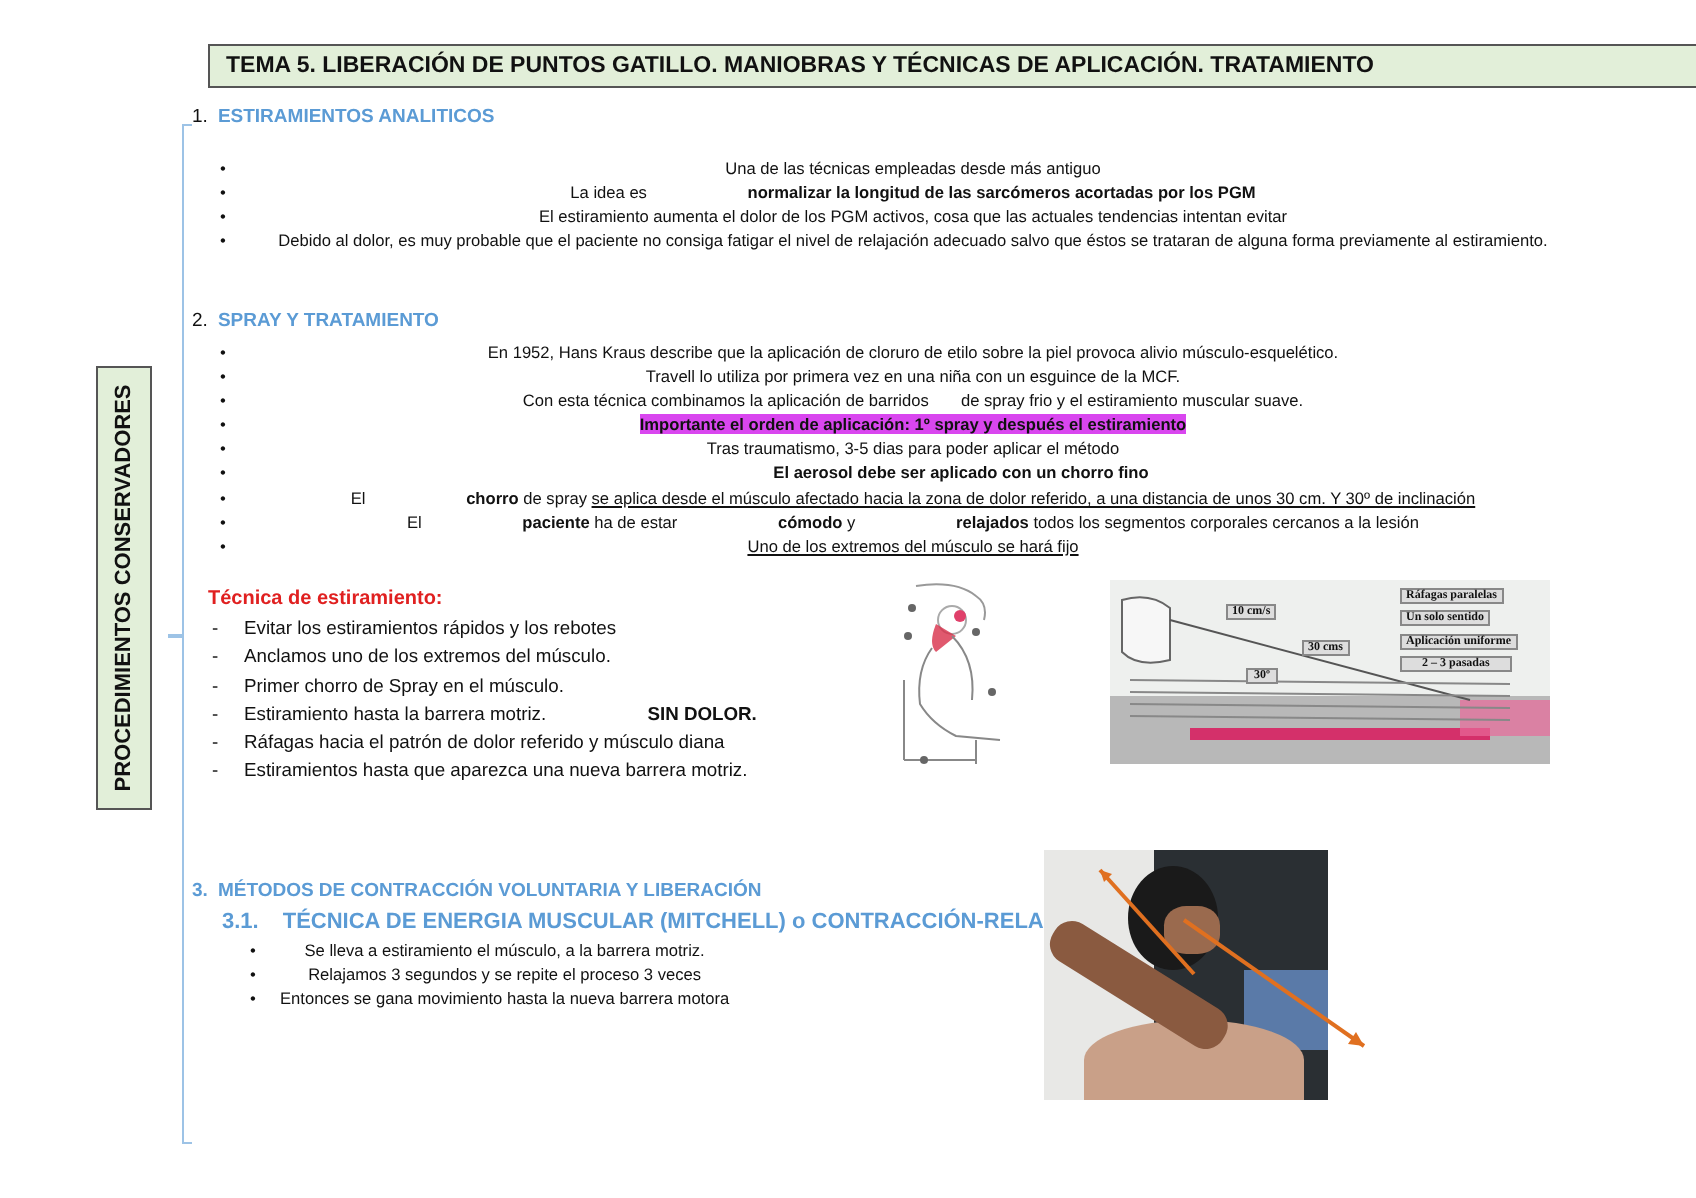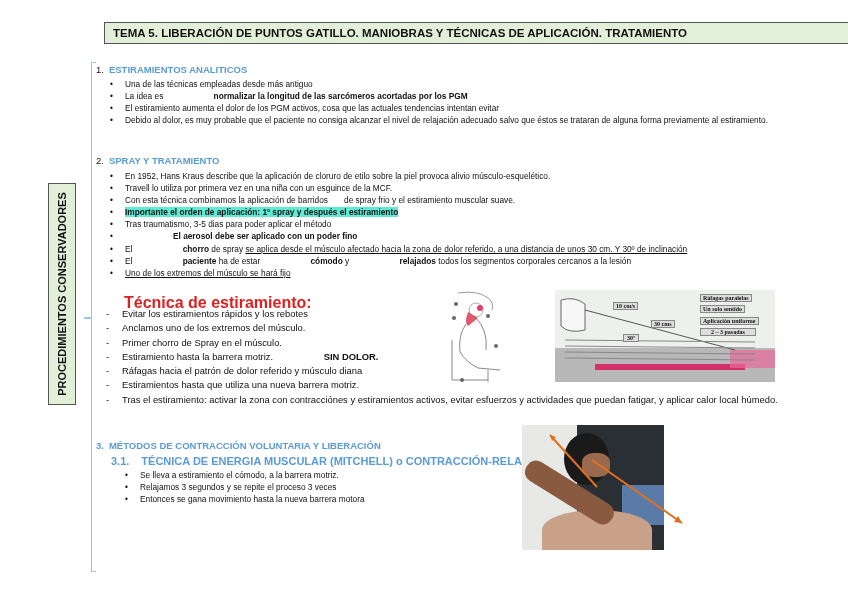--- a/index.html
+++ b/index.html
@@ -13,78 +13,77 @@
   .side-box span { position:absolute; left:50%; top:50%; transform:translate(-50%,-50%) rotate(-90deg);
                    white-space:nowrap; font-weight:bold; font-size:11px; }
   .bracket { position:absolute; left:91px; top:62px; width:5px; height:510px;
              border-left:1.5px solid #9dc3e6; border-top:1.5px solid #9dc3e6; border-bottom:1.5px solid #9dc3e6; box-sizing:border-box; }
   .bracket-tick { position:absolute; left:84px; top:317px; width:8px; height:1.5px; background:#9dc3e6; }
   .sec { position:absolute; left:96px; font-size:9.5px; font-weight:bold; color:#5b9bd5; white-space:nowrap; }
   .sec .num { color:#5b9bd5; margin-right:5px; }
   .sub { position:absolute; left:111px; font-size:11px; font-weight:bold; color:#5b9bd5; white-space:nowrap; }
   .sub .num { margin-right:12px; }
   ul.b { position:absolute; margin:0; padding:0; list-style:none; font-size:8.3px; }
-  ul.b li { position:relative; padding-left:17px; line-height:12.1px; white-space:nowrap; }
+  ul.b li { position:relative; padding-left:17px; line-height:12.1px; white-space:nowrap;text-align:center; }
   ul.b li::before { content:"•"; position:absolute; left:2px; top:0; }
   ul.b li.wrap { white-space:normal; }
-  .hl { background:#5eead4; font-weight:bold; }
+  .hl { background:#d946ef; font-weight:bold; }
   .u { text-decoration:underline; }
   b { font-weight:bold;padding-left:48px; }
-  .red { position:absolute; left:124px; top:294px; color:#e02020; font-weight:bold; font-size:16px; }
+  .red { position:absolute; left:104px; top:294px; color:#e02020; font-weight:bold; font-size:10px; }
   ul.d { position:absolute; left:100px; top:307px; margin:0; padding:0; list-style:none; font-size:9.4px; width:730px; }
   ul.d li { position:relative; padding-left:22px; line-height:14.3px; }
   ul.d li::before { content:"-"; position:absolute; left:6px; top:0; }
   .img { position:absolute; overflow:hidden; }
 </style>
 </head>
 <body>
 
 <div class="title-box"><span>TEMA 5. LIBERACIÓN DE PUNTOS GATILLO. MANIOBRAS Y TÉCNICAS DE APLICACIÓN. TRATAMIENTO</span></div>
 
 <div class="side-box">
     <span>PROCEDIMIENTOS CONSERVADORES</span>
   </div>
 
 <div class="bracket"></div>
 <div class="bracket-tick"></div>
 
-<div class="sec" style="top:64px;">
+<div class="sec" style="top:53px;">
   <span class="num" style="color:#111;font-weight:normal">1.</span><span>ESTIRAMIENTOS ANALITICOS</span>
 </div>
 <ul class="b" style="left:108px; top:78px; width:680px;">
   <li><span>Una de las técnicas empleadas desde más antiguo</span></li>
   <li><span>La idea es </span><b>normalizar la longitud de las sarcómeros acortadas por los PGM</b></li>
   <li><span>El estiramiento aumenta el dolor de los PGM activos, cosa que las actuales tendencias intentan evitar</span></li>
-  <li class="wrap"><span>Debido al dolor, es muy probable que el paciente no consiga alcanzar el nivel de relajación adecuado salvo que éstos se trataran de alguna forma previamente al estiramiento.</span></li>
+  <li class="wrap"><span>Debido al dolor, es muy probable que el paciente no consiga fatigar el nivel de relajación adecuado salvo que éstos se trataran de alguna forma previamente al estiramiento.</span></li>
 </ul>
 
 <div class="sec" style="top:155px;">
   <span class="num" style="color:#111;font-weight:normal">2.</span><span>SPRAY Y TRATAMIENTO</span>
 </div>
 <ul class="b" style="left:108px; top:170px; width:680px;">
   <li><span>En 1952, Hans Kraus describe que la aplicación de cloruro de etilo sobre la piel provoca alivio músculo-esquelético.</span></li>
   <li><span>Travell lo utiliza por primera vez en una niña con un esguince de la MCF.</span></li>
   <li><span style="white-space:pre">Con esta técnica combinamos la aplicación de barridos       de spray frio y el estiramiento muscular suave.</span></li>
   <li><span class="hl">Importante el orden de aplicación: 1º spray y después el estiramiento</span></li>
   <li><span>Tras traumatismo, 3-5 dias para poder aplicar el método</span></li>
-  <li><b>El aerosol debe ser aplicado con un poder fino</b></li>
+  <li><b>El aerosol debe ser aplicado con un chorro fino</b></li>
   <li><span>El </span><b>chorro</b><span style="white-space:pre"> de spray </span><span class="u">se aplica desde el músculo afectado hacia la zona de dolor referido, a una distancia de unos 30 cm. Y 30º de inclinación</span></li>
   <li><span>El </span><b>paciente</b><span style="white-space:pre"> ha de estar </span><b>cómodo</b><span style="white-space:pre"> y </span><b>relajados</b><span> todos los segmentos corporales cercanos a la lesión</span></li>
   <li><span class="u">Uno de los extremos del músculo se hará fijo</span></li>
 </ul>
 
 <div class="red">Técnica de estiramiento:</div>
 <ul class="d">
   <li><span>Evitar los estiramientos rápidos y los rebotes</span></li>
   <li><span>Anclamos uno de los extremos del músculo.</span></li>
   <li><span>Primer chorro de Spray en el músculo.</span></li>
   <li><span style="white-space:pre">Estiramiento hasta la barrera motriz. </span><b>SIN DOLOR.</b></li>
   <li><span>Ráfagas hacia el patrón de dolor referido y músculo diana</span></li>
-  <li><span>Estiramientos hasta que utiliza una nueva barrera motriz.</span></li>
-  <li><span>Tras el estiramiento: activar la zona con contracciónes y estiramientos activos, evitar esfuerzos y actividades que puedan fatigar, y aplicar calor local húmedo.</span></li>
+  <li><span>Estiramientos hasta que aparezca una nueva barrera motriz.</span></li>
 </ul>
 
 <div class="img" style="left:448px; top:290px; width:68px; height:95px; background:#fff;">
   <svg width="68" height="95" viewBox="0 0 68 95">
     <path d="M10 3 Q30 0 40 8 Q46 12 44 20" stroke="#999" fill="none" stroke-width="1"></path>
     <circle cx="28" cy="20" r="7" fill="none" stroke="#aaa"></circle>
     <path d="M20 22 Q16 32 20 36 L30 28 Z" fill="#d8304a" opacity="0.8"></path>
     <circle cx="32" cy="18" r="3" fill="#e0406a"></circle>
     <path d="M18 34 Q10 45 12 62 Q18 72 30 78 L52 80" stroke="#888" fill="none"></path>
     <path d="M28 28 Q40 40 38 60" stroke="#888" fill="none"></path>
@@ -118,21 +117,21 @@
   <div style="position:absolute;left:145px;top:38px;font:bold 6px 'Liberation Serif',serif;border:1px solid #888;background:#ddd;padding:0 10px;white-space:nowrap">2 – 3 pasadas</div>
 </div>
 
 <div class="sec" style="top:440px;">
   <span class="num">3.</span><span>MÉTODOS DE CONTRACCIÓN VOLUNTARIA Y LIBERACIÓN</span>
 </div>
 <div class="sub" style="top:455px;">
   <span class="num">3.1.</span><span>TÉCNICA DE ENERGIA MUSCULAR (MITCHELL) o CONTRACCIÓN-RELAJACIÓN</span>
 </div>
 <ul class="b" style="left:123px; top:469px;">
-  <li><span>Se lleva a estiramiento el cómodo, a la barrera motriz.</span></li>
+  <li><span>Se lleva a estiramiento el músculo, a la barrera motriz.</span></li>
   <li><span>Relajamos 3 segundos y se repite el proceso 3 veces</span></li>
   <li><span>Entonces se gana movimiento hasta la nueva barrera motora</span></li>
 </ul>
 
 <div class="img" style="left:522px; top:425px; width:142px; height:125px; background:#2a2f33;">
   <div style="position:absolute;left:0;top:0;width:55px;height:125px;background:#e8e8e6;"></div>
   <div style="position:absolute;left:100px;top:60px;width:42px;height:40px;background:#5a7aa8;"></div>
   <div style="position:absolute;left:42px;top:8px;width:45px;height:52px;border-radius:50%;background:#1a1a1a;"></div>
   <div style="position:absolute;left:20px;top:85px;width:110px;height:40px;border-radius:50% 50% 0 0;background:#c9a088;"></div>
   <div style="position:absolute;left:5px;top:30px;width:100px;height:22px;transform:rotate(32deg);transform-origin:left;background:#8a5a40;border-radius:10px;"></div>

